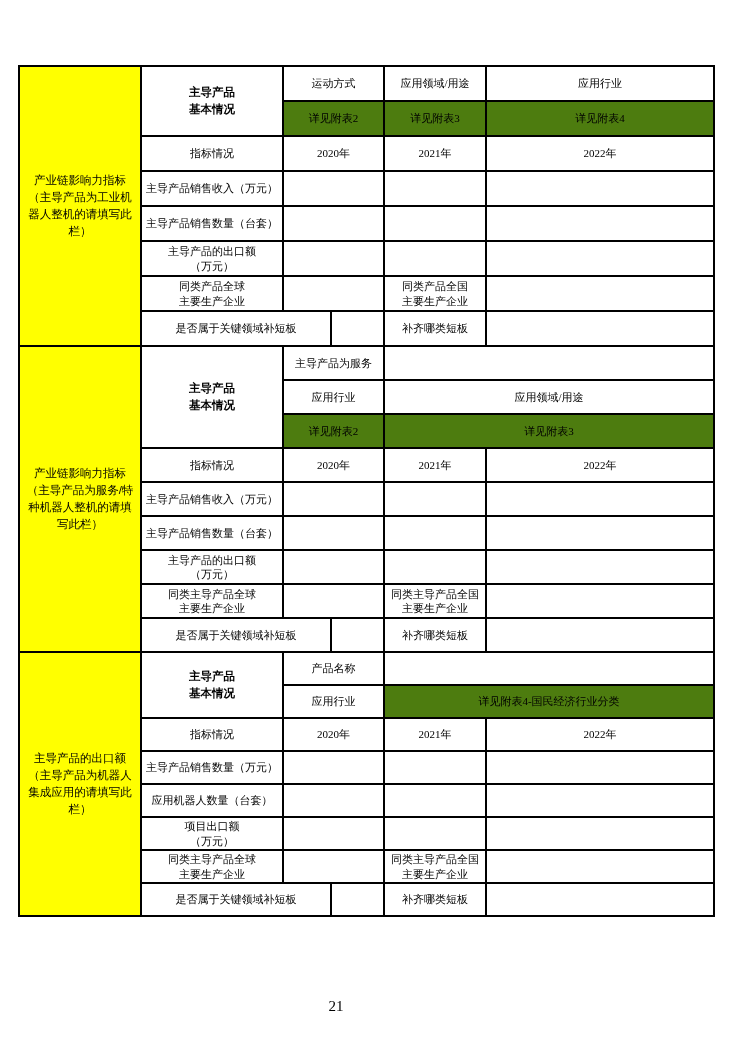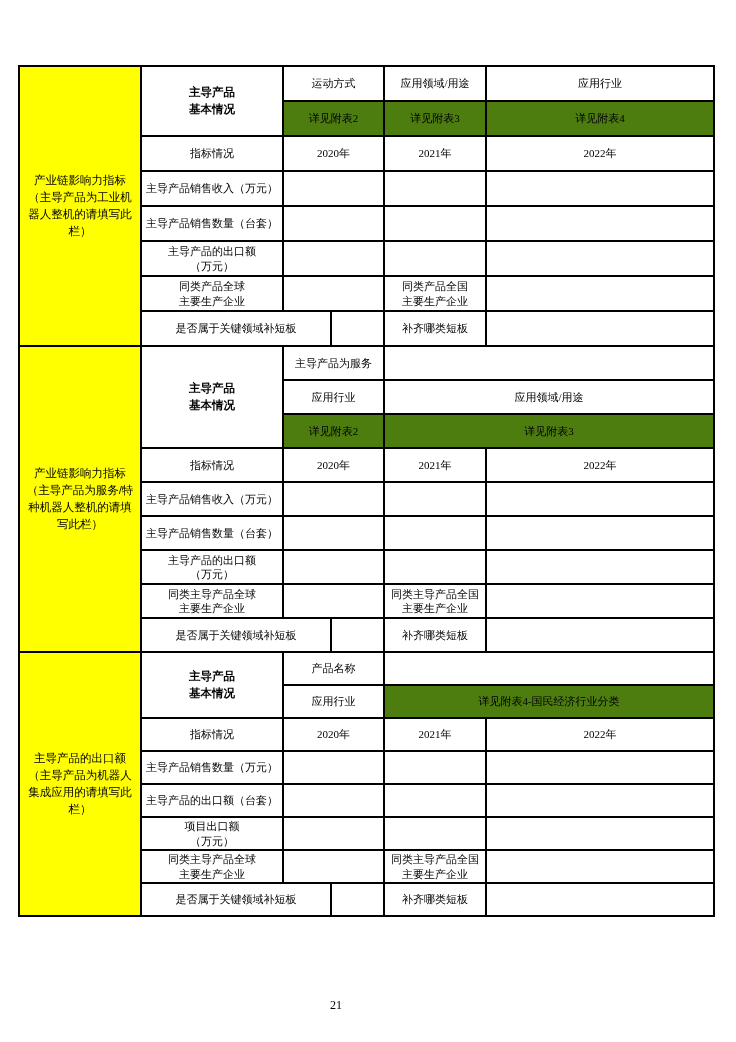--- a/index.html
+++ b/index.html
@@ -35,21 +35,21 @@
     font-family: "Liberation Sans", "DejaVu Sans", sans-serif;
     font-weight: 400; font-size: 11.5px; line-height: 1.5;
   }
   .hdr {
     font-family: "Liberation Sans", "DejaVu Sans", sans-serif;
     font-weight: 700; font-size: 11.5px; line-height: 1.5; border-radius: 14px;
   }
   .peach { background: #4d7c0f; }
   .pagenum {
     position: absolute; top: 998px; left: 0; width: 672px;
-    text-align: center; font-size: 12px;
+    text-align: center; font-size: 15px;
   }
 </style>
 </head>
 <body>
 
 <div class="page">
 
   <table class="form" id="t1">
     <colgroup>
       <col style="width:122px">
@@ -209,21 +209,21 @@
       <td>2021年</td>
       <td>2022年</td>
     </tr>
     <tr>
       <td>主导产品销售数量（万元）</td>
       <td colspan="2"></td>
       <td></td>
       <td></td>
     </tr>
     <tr>
-      <td>主导产品的出口额（台套）</td>
+      <td>应用机器人数量（台套）</td>
       <td colspan="2"></td>
       <td></td>
       <td></td>
     </tr>
     <tr>
       <td>项目出口额
 （万元）</td>
       <td colspan="2"></td>
       <td></td>
       <td></td>

